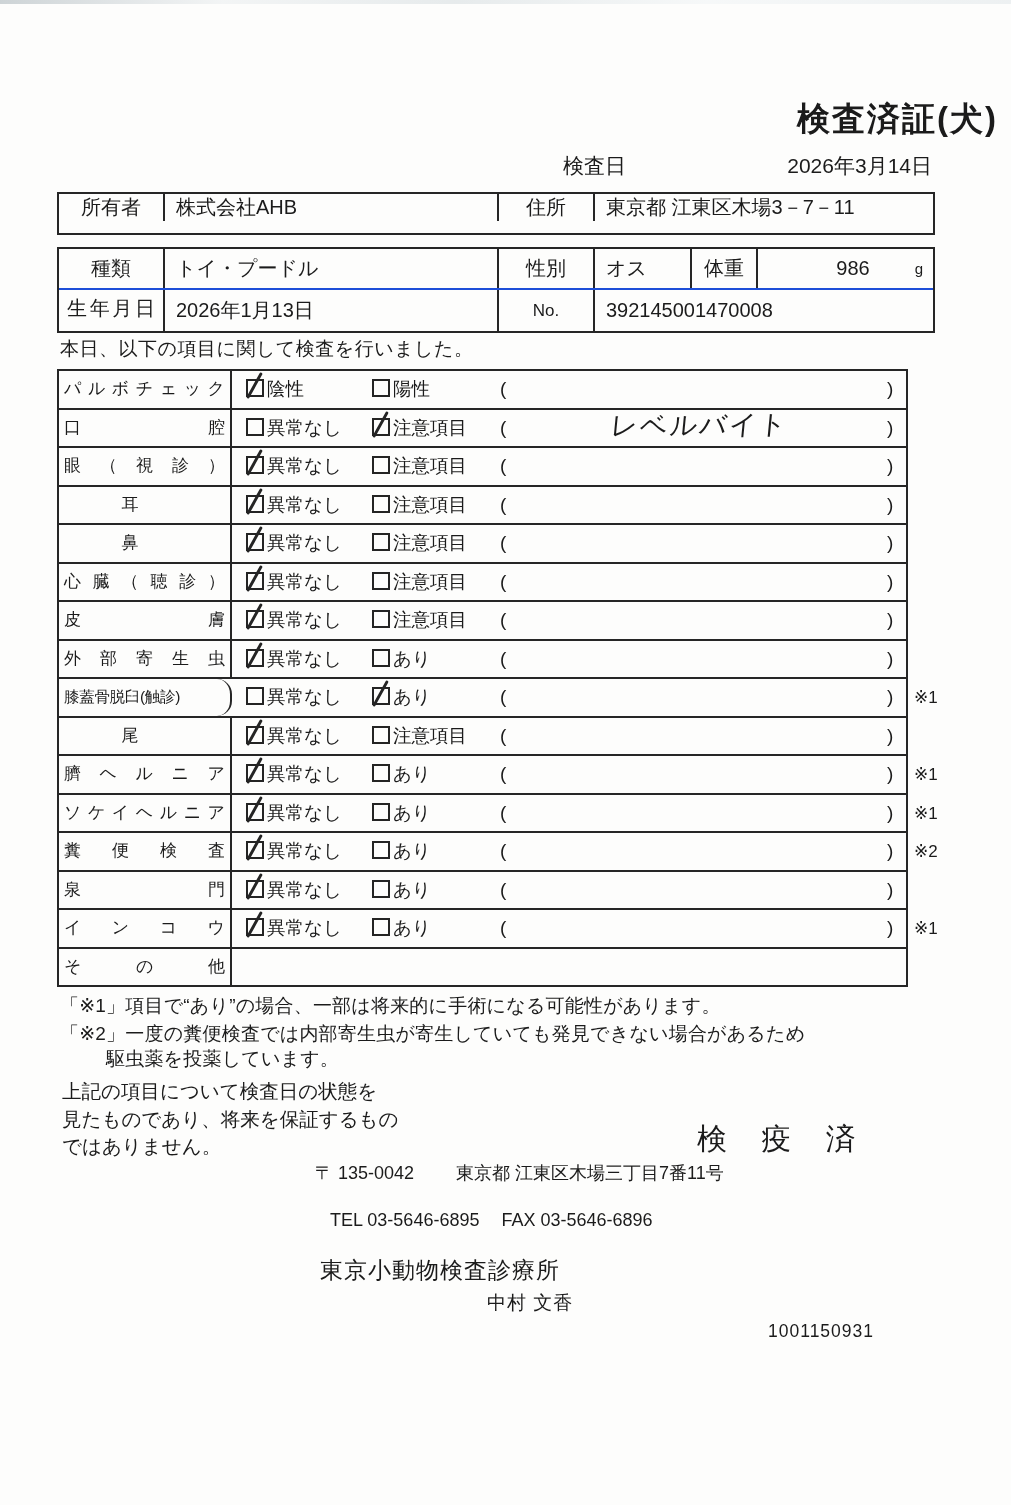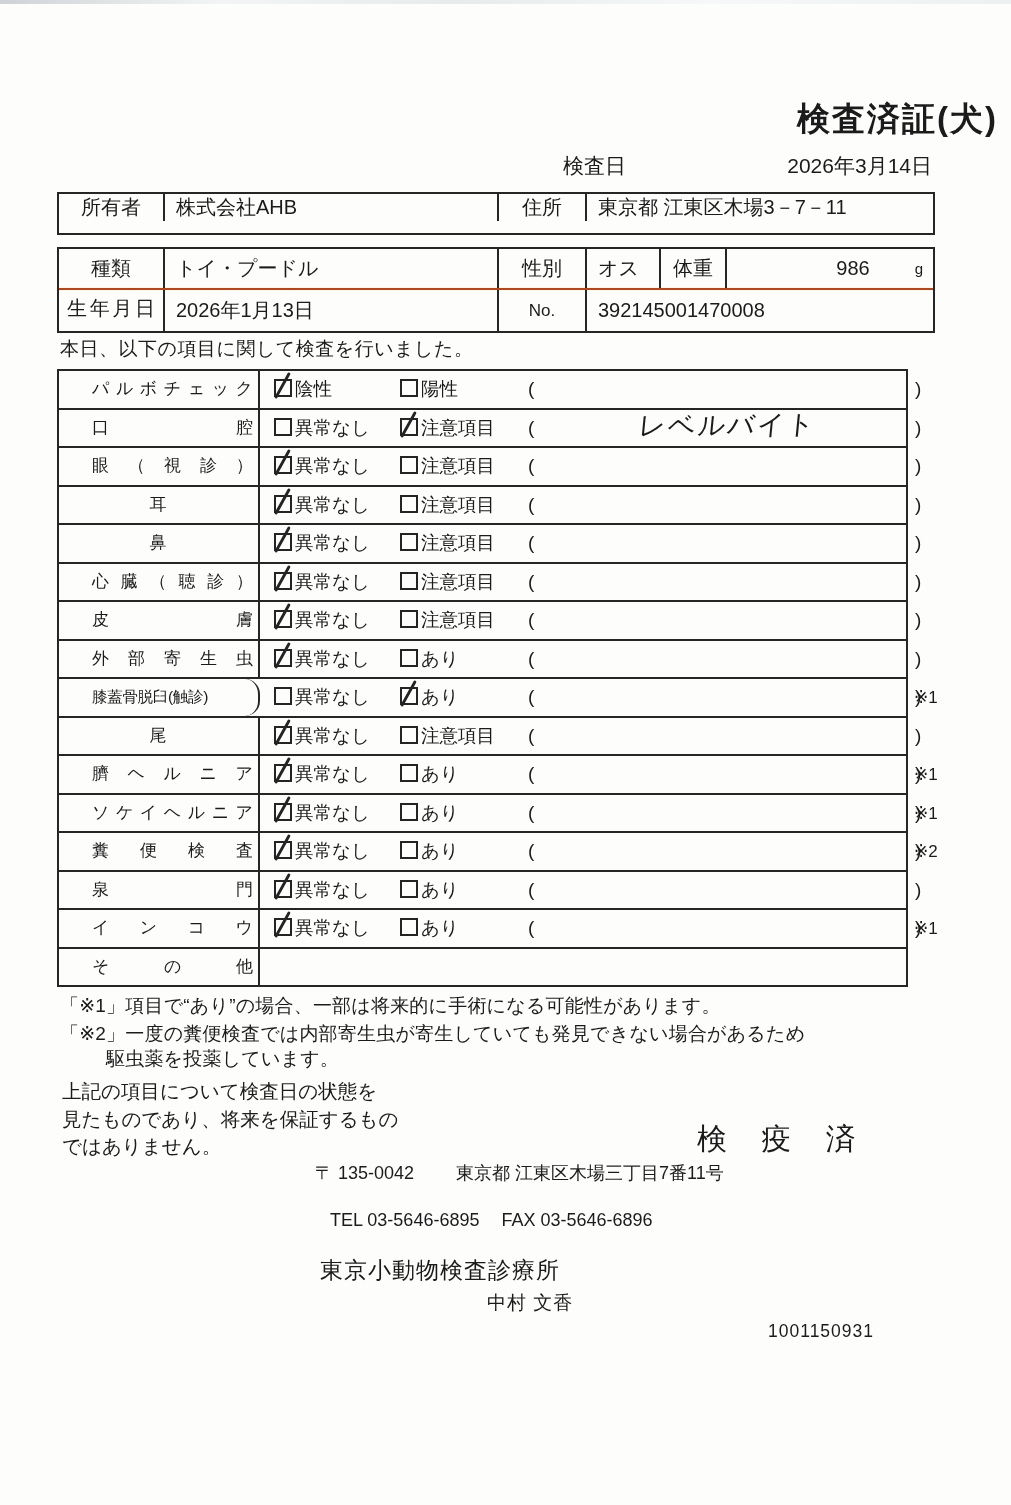--- a/index.html
+++ b/index.html
@@ -20,37 +20,37 @@
   
   .htable { position:absolute; left:57px; border:2px solid #262626; box-sizing:border-box; }
   .hrow { display:flex; box-sizing:border-box; }
   .hcell { box-sizing:border-box; border-right:2px solid #262626; display:flex; align-items:center;
     font-size:20px; white-space:nowrap; overflow:hidden; }
   .hcell:last-child { border-right:none; }
   .hlab { justify-content:center; }
   .hval { padding-left:11px; }
   .owner-table { top:192px; width:878px; height:43px; }
   .info-table { top:247px; width:878px; }
-  .info-r1 { height:41px; border-bottom:2px solid #c2410c; }
+  .info-r1 { height:41px; border-bottom:2px solid #1d4ed8; }
   .info-r2 { height:41px; }
   .w-lab { width:106px; }
   .w-val { width:334px; }
-  .w-slab { width:88px; }
-  .w-sex { width:74px; }
+  .w-slab { width:96px; }
+  .w-sex { width:97px; }
   .w-wlab { width:66px; }
   .w-wval { flex:1; justify-content:flex-end; padding-right:10px;gap:36px; }
   .w-rest { flex:1; }
   .unit { font-size:15px; margin-left:9px; }
   .nolab { font-size:17px; }
 
   .intro { position:absolute; top:336px; left:60px; font-size:19px; letter-spacing:.5px; }
 
   
   .mtable { position:absolute; top:369px; left:57px; width:851px; border:2px solid #262626; box-sizing:border-box; }
-  .mrow { position:relative; height:36.5px; border-bottom:2px solid #262626; display:flex;padding-left:28px; }
+  .mrow { position:relative; height:36.5px; border-bottom:2px solid #262626; display:flex; }
   .mrow:last-child { border-bottom:none;flex-direction:column; }
   .mlabel { width:173px; box-sizing:border-box; border-right:2px solid #262626;
     font-size:17px; line-height:36px; padding:0 5px; white-space:nowrap; overflow:hidden; }
   .jst { text-align:justify; text-align-last:justify; }
   .sgl { text-align:center; padding-right:34px; }
   .cmp { font-size:15.5px; letter-spacing:-.3px;border-radius:15px; }
   .mcontent { position:relative; flex:1; font-size:18.5px; line-height:36px; }
   .opt { position:absolute; top:0; white-space:nowrap; }
   .o1 { left:14px; }
   .o2 { left:140px; }

